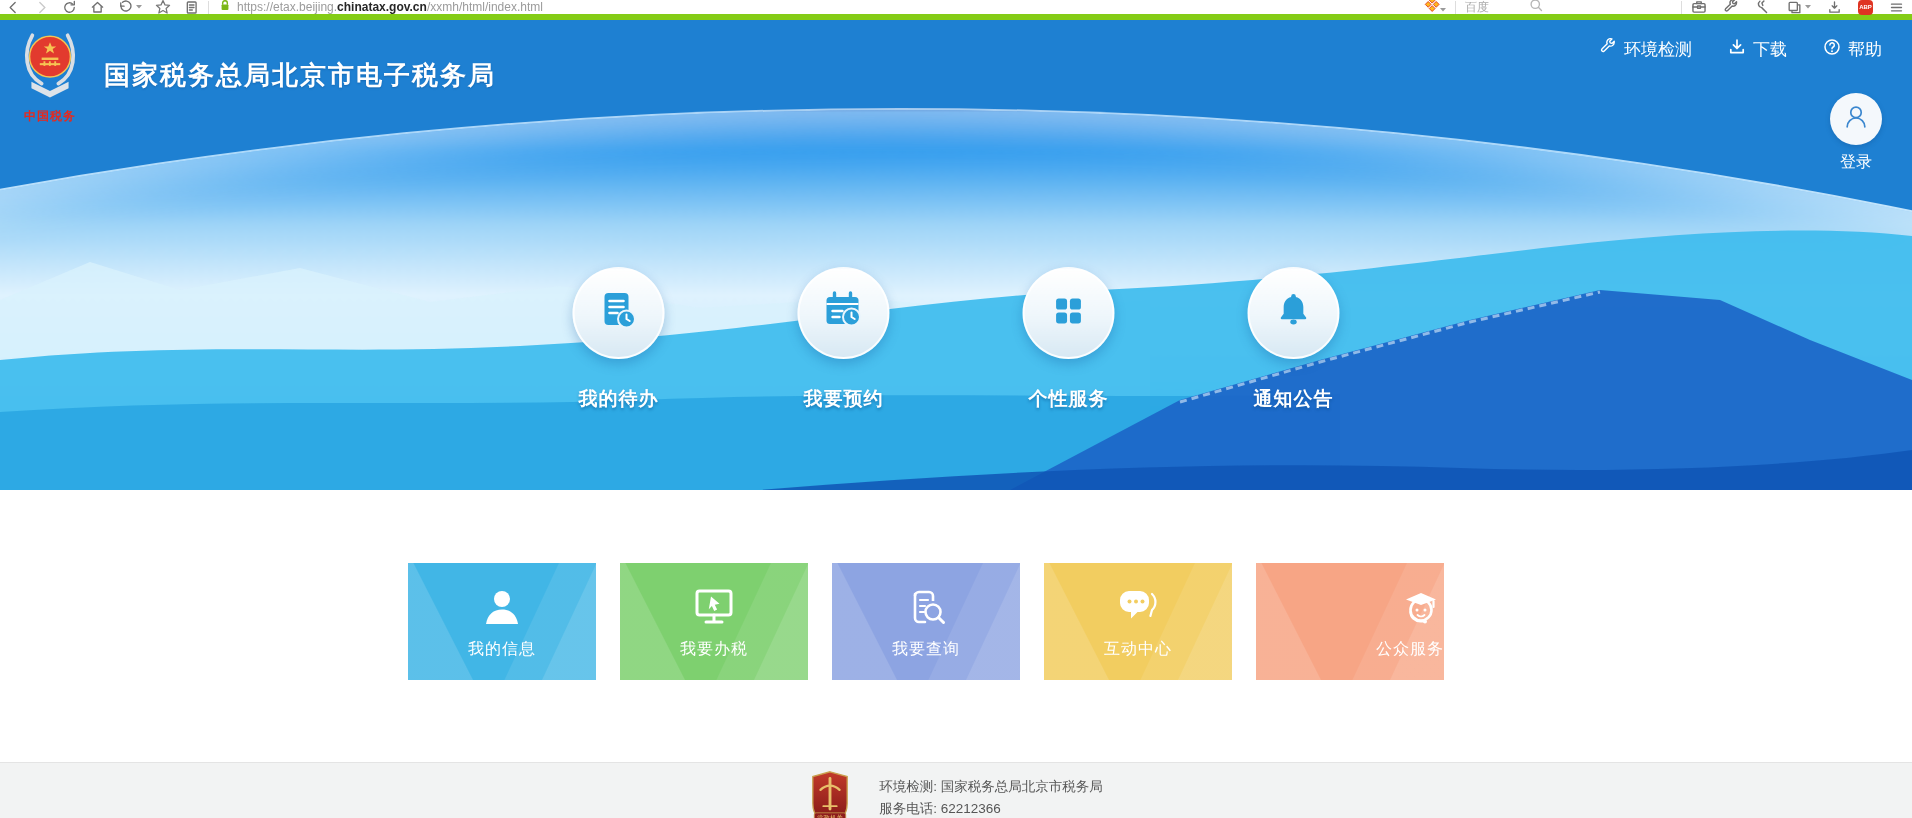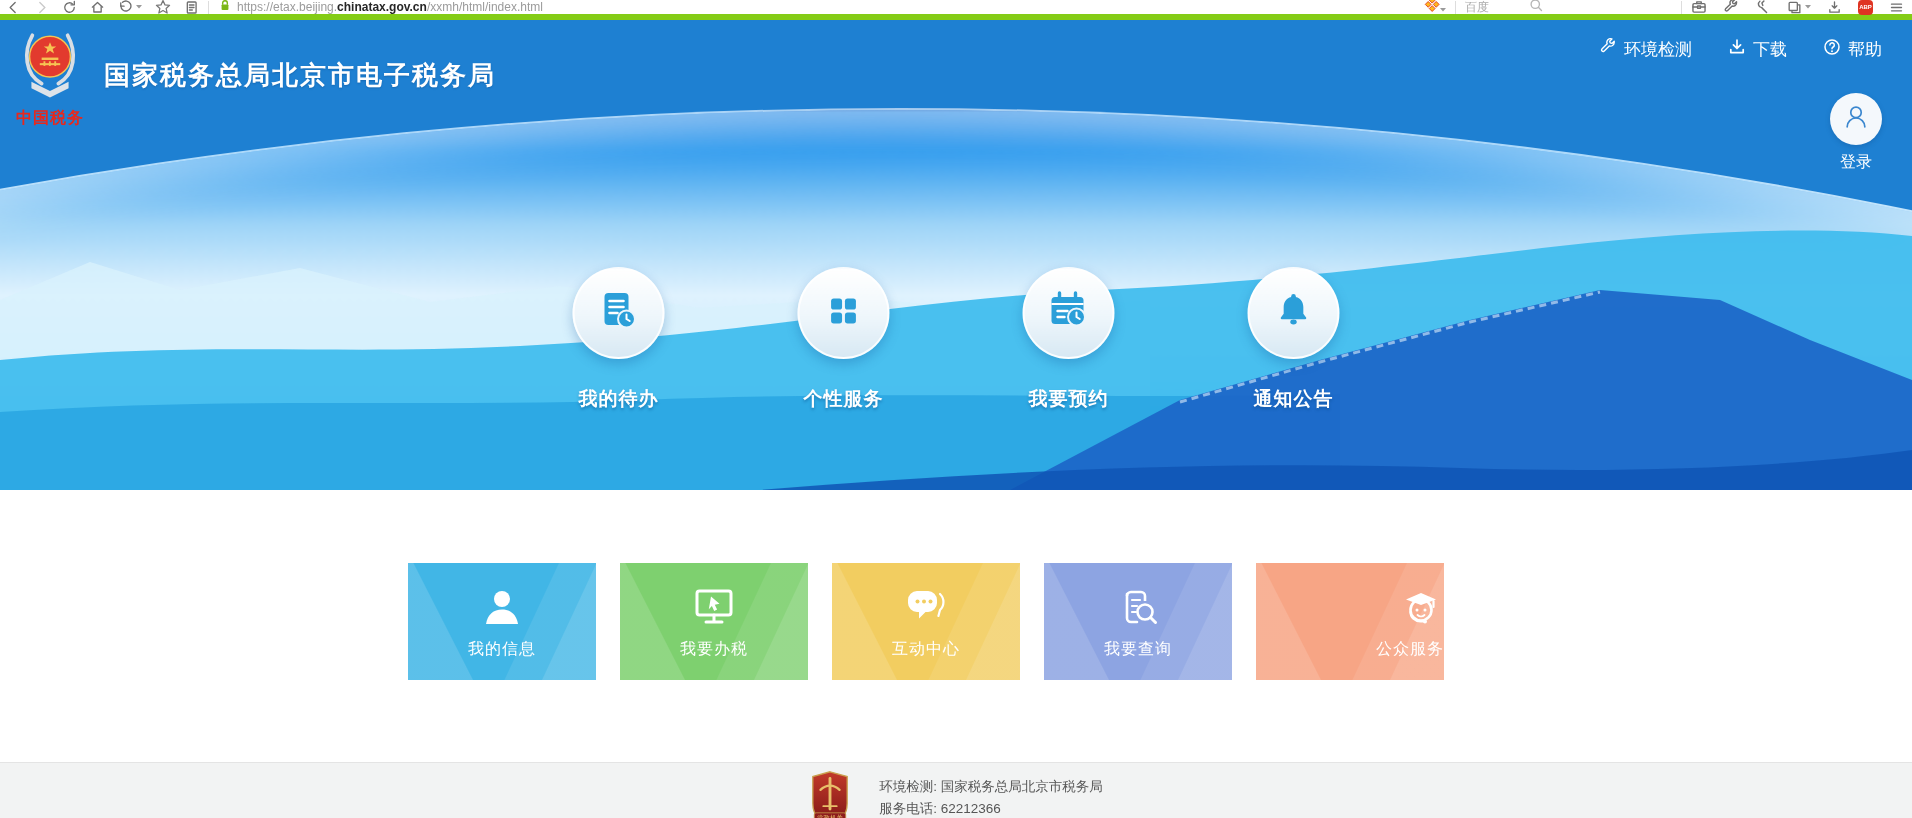--- a/index.html
+++ b/index.html
@@ -28,21 +28,21 @@
   .hero{ position:relative; height:470px; background:var(--header-blue,#1e80d2); overflow:hidden; }
   .sky{ position:absolute; top:88px; left:-4160px; width:10120px; height:10120px;
     border-radius:50%; border:2px solid rgba(215,238,253,.75);
     box-shadow: inset 0 20px 34px rgba(255,255,255,.45);
     background:linear-gradient(180deg,#2b8ce6 0px,#2f9bee 40px,#9ed4f7 115px,
       #dff2fe 185px,#cdeefd 245px,#5cc6ef 320px,#2baae4 380px,#1b8ad8 440px,
       #0e63c5 520px,#0d57b8 620px,#0d57b8 100%); }
   .mountains{ position:absolute; left:0; bottom:0; width:1912px; height:340px; }
 
   .logo-area{ position:absolute; left:16px; top:6px; width:68px; text-align:center; z-index:5; }
-  .logo-caption{ font-size:16px; font-weight:bold; color:#e8281c; letter-spacing:1px;
+  .logo-caption{ font-size:12px; font-weight:bold; color:#e8281c; letter-spacing:1px;
     margin-top:0; font-family:"Liberation Serif","DejaVu Serif",serif; }
   .page-title{ position:absolute; left:104px; top:38px; color:#fff; font-size:26px;
     font-weight:bold; letter-spacing:2px; z-index:5;
     text-shadow:0 1px 2px rgba(0,50,110,.3); }
 
   .header-links{ position:absolute; top:18px; right:30px; display:flex; gap:36px; z-index:6; }
   .header-link{ display:flex; align-items:center; gap:7px; color:#fff; font-size:17px;
     cursor:pointer; }
 
   .login{ position:absolute; right:27px; top:73px; width:58px; text-align:center;
@@ -272,46 +272,46 @@
               <rect x="8" y="4" width="24" height="32" rx="4" fill="#2b9fd9"></rect>
               <path d="M13 12h14M13 18h14M13 24h8" stroke="#fff" stroke-width="2.6" stroke-linecap="round"></path>
               <circle cx="30" cy="30" r="8.5" fill="#2b9fd9" stroke="#eaf5fc" stroke-width="2"></circle>
               <path d="M30 25.5V30l3.2 2" stroke="#fff" stroke-width="2" fill="none" stroke-linecap="round"></path>
             </svg></span>
       </div>
       <div class="quick-label">我的待办</div>
     </div>
     <div class="quick-item">
       <div class="quick-circle">
+        <span><svg width="46" height="44" viewBox="0 0 44 44">
+              <path d="M13 4v7M29 4v7" stroke="#2b9fd9" stroke-width="3.4" stroke-linecap="round"></path>
+              <rect x="5" y="8" width="32" height="27" rx="3.5" fill="#2b9fd9"></rect>
+              <path d="M5 15h32" stroke="#fff" stroke-width="2"></path>
+              <path d="M11 22h10M11 28h7" stroke="#fff" stroke-width="2.4" stroke-linecap="round"></path>
+              <circle cx="30" cy="28" r="8.5" fill="#2b9fd9" stroke="#eaf5fc" stroke-width="2"></circle>
+              <path d="M30 23.5V28l3.2 2" stroke="#fff" stroke-width="2" fill="none" stroke-linecap="round"></path>
+            </svg></span>
+      </div>
+      <div class="quick-label">我要预约</div>
+    </div>
+    <div class="quick-item">
+      <div class="quick-circle">
         <span><svg width="42" height="42" viewBox="0 0 44 44">
               <g fill="#2b9fd9">
                 <rect x="9" y="9" width="11.5" height="11.5" rx="2.8"></rect>
                 <rect x="23.5" y="9" width="11.5" height="11.5" rx="2.8"></rect>
                 <rect x="9" y="23.5" width="11.5" height="11.5" rx="2.8"></rect>
                 <rect x="23.5" y="23.5" width="11.5" height="11.5" rx="2.8"></rect>
               </g>
             </svg></span>
       </div>
       <div class="quick-label">个性服务</div>
     </div>
     <div class="quick-item">
       <div class="quick-circle">
-        <span><svg width="46" height="44" viewBox="0 0 44 44">
-              <path d="M13 4v7M29 4v7" stroke="#2b9fd9" stroke-width="3.4" stroke-linecap="round"></path>
-              <rect x="5" y="8" width="32" height="27" rx="3.5" fill="#2b9fd9"></rect>
-              <path d="M5 15h32" stroke="#fff" stroke-width="2"></path>
-              <path d="M11 22h10M11 28h7" stroke="#fff" stroke-width="2.4" stroke-linecap="round"></path>
-              <circle cx="30" cy="28" r="8.5" fill="#2b9fd9" stroke="#eaf5fc" stroke-width="2"></circle>
-              <path d="M30 23.5V28l3.2 2" stroke="#fff" stroke-width="2" fill="none" stroke-linecap="round"></path>
-            </svg></span>
-      </div>
-      <div class="quick-label">我要预约</div>
-    </div>
-    <div class="quick-item">
-      <div class="quick-circle">
         <span><svg width="42" height="42" viewBox="0 0 44 44">
               <circle cx="22" cy="6.5" r="2.4" fill="#2b9fd9"></circle>
               <path d="M22 7c-6.3 0-10.3 4.6-10.3 10.8V25l-2.9 3.9c-.5.7 0 1.7.9 1.7h24.6c.9 0 1.4-1 .9-1.7L32.3 25v-7.2C32.3 11.6 28.3 7 22 7z" fill="#2b9fd9"></path>
               <ellipse cx="22" cy="33.6" rx="3.4" ry="2.6" fill="#2b9fd9"></ellipse>
             </svg></span>
       </div>
       <div class="quick-label">通知公告</div>
     </div>
   </div>
 </div>
@@ -329,44 +329,44 @@
     </div>
     <div class="nav-card" style="background: rgb(126, 208, 111);">
       <span class="card-icon">
           <svg width="46" height="42" viewBox="0 0 46 42">
             <rect x="6" y="5" width="34" height="24" rx="2.5" fill="none" stroke="#fff" stroke-width="3"></rect>
             <path d="M23 29v6M15 36h16" stroke="#fff" stroke-width="3" stroke-linecap="round"></path>
             <path d="M20 10.5l8.5 7.3-4.7.9 2.3 4.8-2.9 1.4-2.3-4.9-3.1 3.2z" fill="#fff"></path>
           </svg>
         </span>
       <span class="card-label">我要办税</span>
+    </div>
+    <div class="nav-card" style="background: rgb(141, 164, 226);">
+      <span class="card-icon">
+          <svg width="46" height="42" viewBox="0 0 46 42">
+            <path d="M12 10a4 4 0 0 1 4-4h10a4 4 0 0 1 4 4v5" fill="none" stroke="#fff" stroke-width="2.6"></path>
+            <path d="M12 8v24a4 4 0 0 0 4 4h6" fill="none" stroke="#fff" stroke-width="2.6" stroke-linecap="round"></path>
+            <path d="M17 14h8M17 20h5M17 26h4" stroke="#fff" stroke-width="2.2" stroke-linecap="round"></path>
+            <circle cx="30" cy="26" r="7.5" fill="none" stroke="#fff" stroke-width="2.6"></circle>
+            <path d="M35.5 31.5l5 5" stroke="#fff" stroke-width="3" stroke-linecap="round"></path>
+          </svg>
+        </span>
+      <span class="card-label">我要查询</span>
     </div>
     <div class="nav-card" style="background: rgb(242, 205, 96);">
       <span class="card-icon">
           <svg width="46" height="42" viewBox="0 0 46 42">
             <path d="M14 5h11a9 9 0 0 1 9 9v3a9 9 0 0 1-9 9h-2.5L16 32.5V26h-2a9 9 0 0 1-9-9v-3a9 9 0 0 1 9-9z" fill="#fff"></path>
             <circle cx="14.5" cy="15.5" r="2" fill="#f2cd60"></circle>
             <circle cx="21" cy="15.5" r="2" fill="#f2cd60"></circle>
             <circle cx="27.5" cy="15.5" r="2" fill="#f2cd60"></circle>
             <path d="M37 8a11 11 0 0 1 0 16l-1.6 6" fill="none" stroke="#fff" stroke-width="2.2" stroke-linecap="round"></path>
           </svg>
         </span>
       <span class="card-label">互动中心</span>
-    </div>
-    <div class="nav-card" style="background: rgb(141, 164, 226);">
-      <span class="card-icon">
-          <svg width="46" height="42" viewBox="0 0 46 42">
-            <path d="M12 10a4 4 0 0 1 4-4h10a4 4 0 0 1 4 4v5" fill="none" stroke="#fff" stroke-width="2.6"></path>
-            <path d="M12 8v24a4 4 0 0 0 4 4h6" fill="none" stroke="#fff" stroke-width="2.6" stroke-linecap="round"></path>
-            <path d="M17 14h8M17 20h5M17 26h4" stroke="#fff" stroke-width="2.2" stroke-linecap="round"></path>
-            <circle cx="30" cy="26" r="7.5" fill="none" stroke="#fff" stroke-width="2.6"></circle>
-            <path d="M35.5 31.5l5 5" stroke="#fff" stroke-width="3" stroke-linecap="round"></path>
-          </svg>
-        </span>
-      <span class="card-label">我要查询</span>
     </div>
     <div class="nav-card" style="background: rgb(247, 165, 133); align-items: flex-end;">
       <span class="card-icon">
           <svg width="46" height="42" viewBox="0 0 46 42">
             <circle cx="23" cy="24" r="10.5" fill="none" stroke="#fff" stroke-width="2.6"></circle>
             <path d="M8 13.5 23 7l15 6.5L23 19z" fill="#fff"></path>
             <path d="M35.5 15v6" stroke="#fff" stroke-width="2.2" stroke-linecap="round"></path>
             <circle cx="19" cy="24" r="1.5" fill="#fff"></circle>
             <circle cx="27" cy="24" r="1.5" fill="#fff"></circle>
             <path d="M19.5 29a5 5 0 0 0 7 0" fill="none" stroke="#fff" stroke-width="1.8" stroke-linecap="round"></path>

